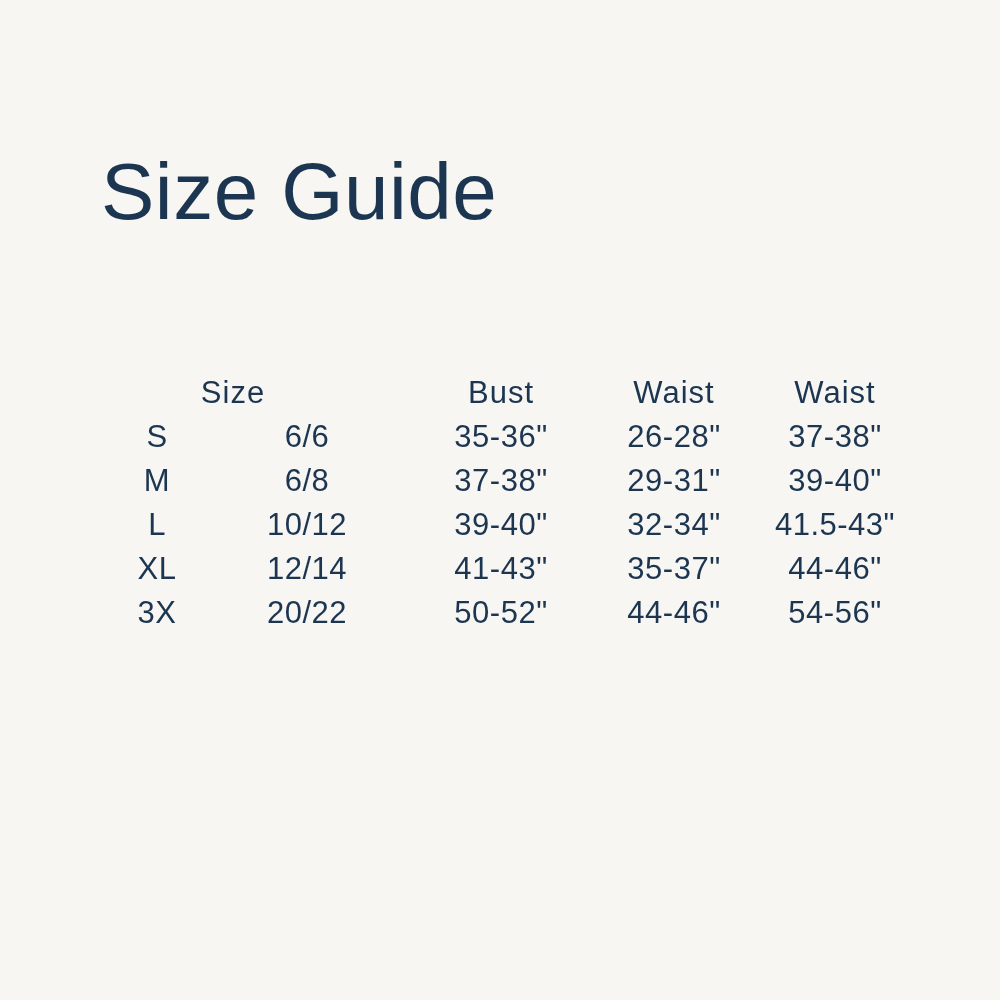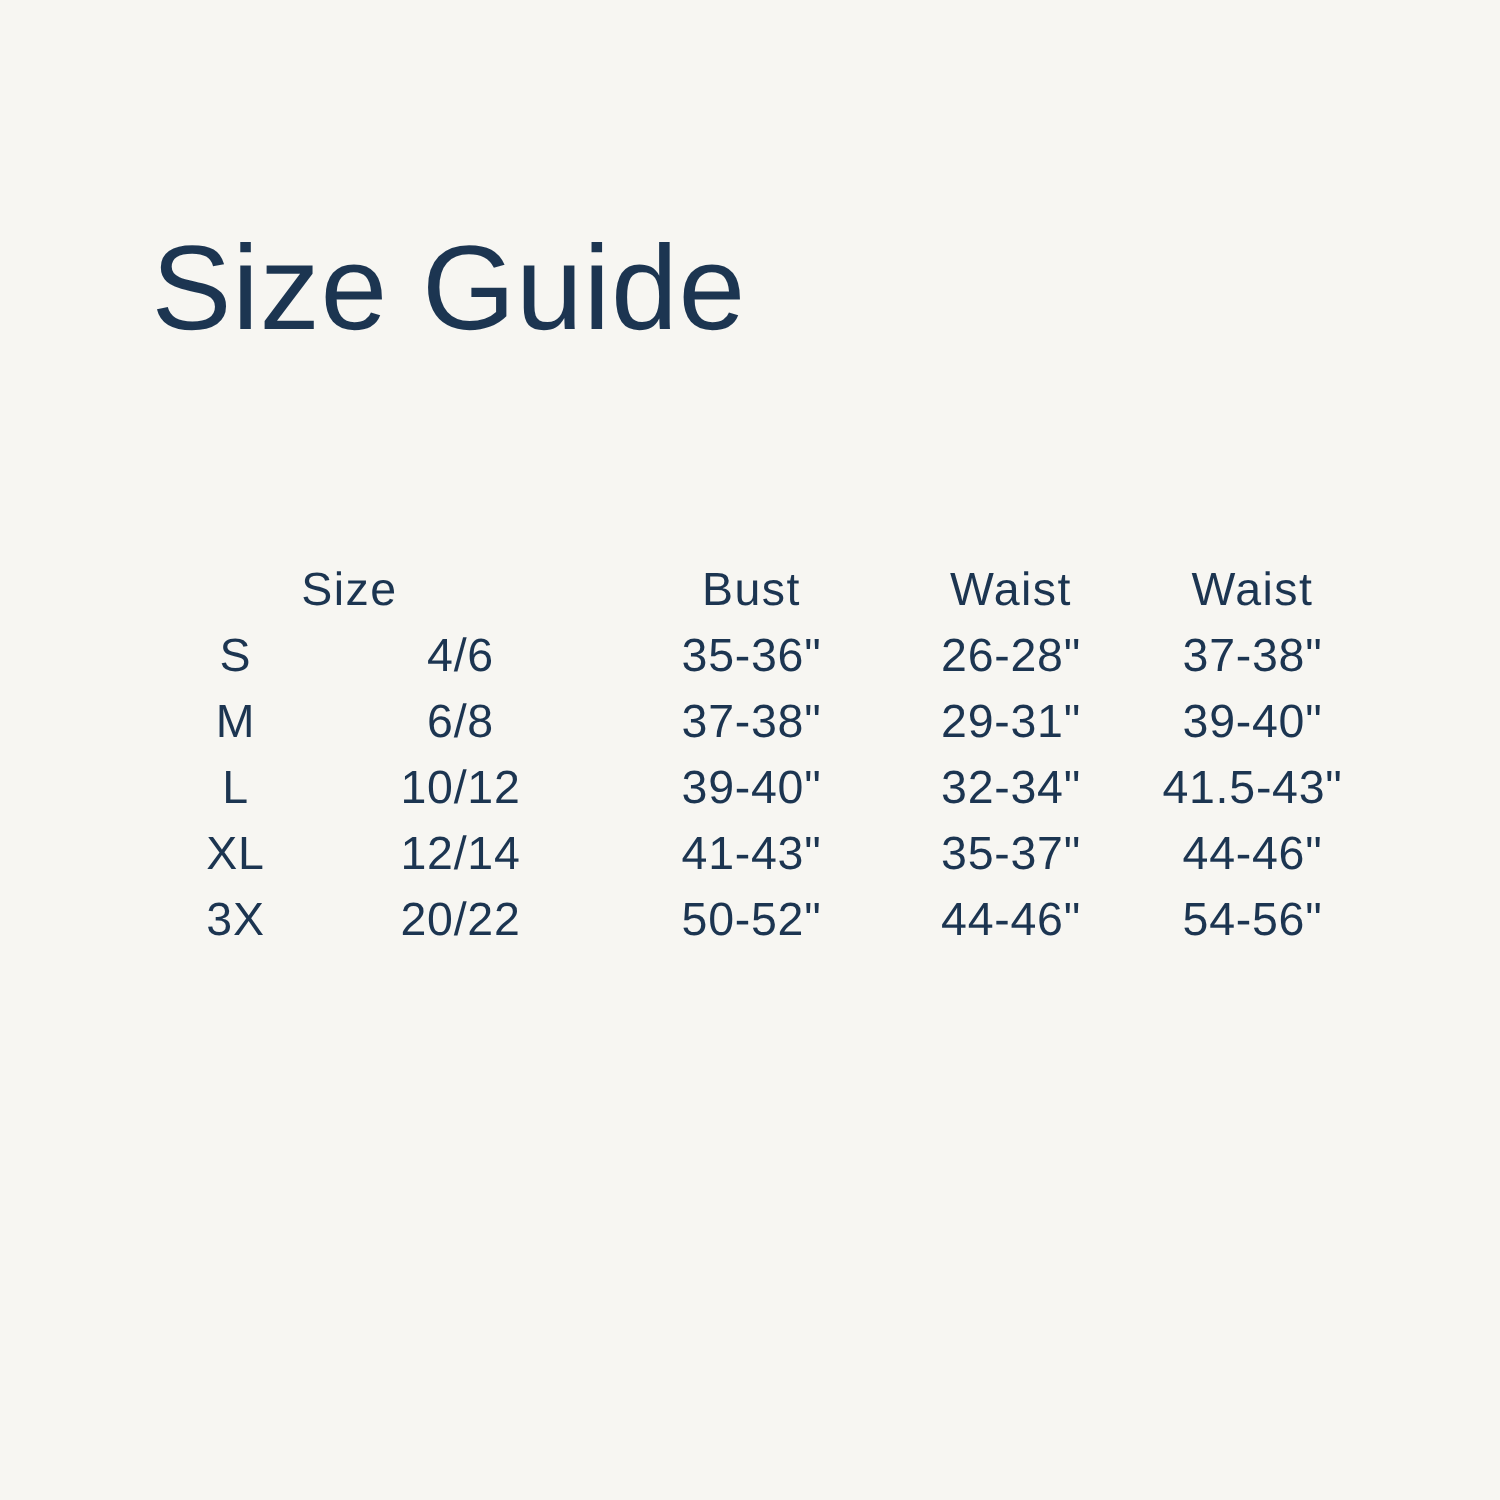--- a/index.html
+++ b/index.html
@@ -86,21 +86,21 @@
       <tr>
         <th colspan="2" class="size-span">Size</th>
         <th>Bust</th>
         <th>Waist</th>
         <th>Waist</th>
       </tr>
     </thead>
     <tbody>
         <tr>
           <td>S</td>
-          <td>4/6</td>
+          <td>6/6</td>
           <td>35-36"</td>
           <td>26-28"</td>
           <td>37-38"</td>
         </tr>
         <tr>
           <td>M</td>
           <td>6/8</td>
           <td>37-38"</td>
           <td>29-31"</td>
           <td>39-40"</td>

